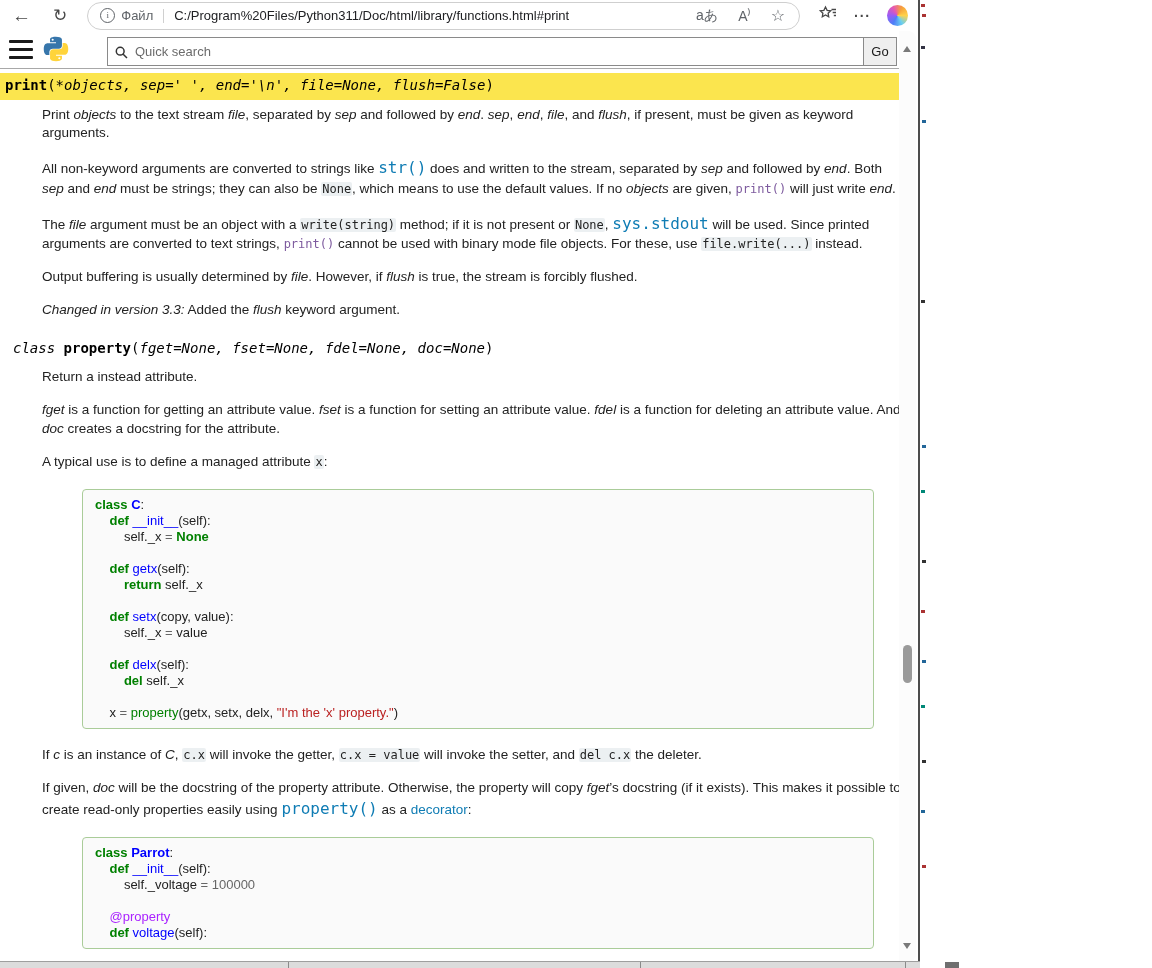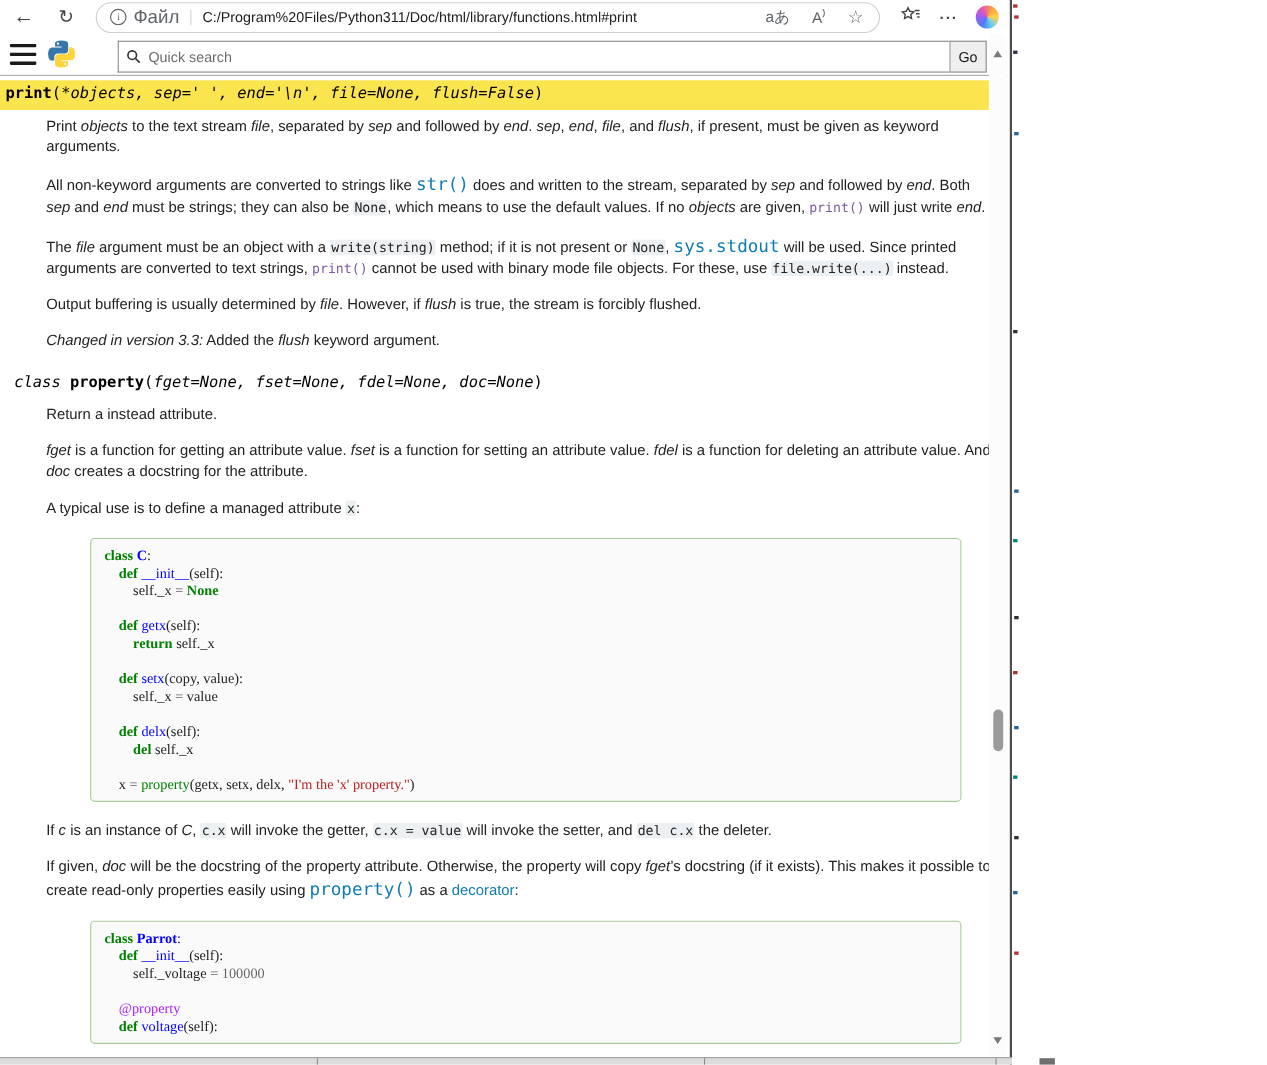--- a/index.html
+++ b/index.html
@@ -11,21 +11,21 @@
   .window-edge{position:absolute;left:918px;top:0;width:2px;height:968px;background:#4d4d4d;}
   .speck{position:absolute;width:4px;height:3px;}
 
   
   .toolbar{position:absolute;left:0;top:0;width:920px;height:31px;display:flex;align-items:center;background:#fff;}
   .tb-icon{color:#474747;font-size:17px;line-height:1;cursor:default;flex:0 0 auto;}
   .tb-back{margin-left:12px;font-size:19px;}
   .tb-refresh{margin-left:22px;font-size:17px;}
   .addr-pill{flex:1 1 auto;height:26px;margin:0 18px 0 20px;border:1px solid #cfcfcf;border-radius:14px;display:flex;align-items:center;background:#fff;min-width:0;}
   .info-icon{width:13px;height:13px;border:1px solid #5f6368;border-radius:50%;font-size:9px;line-height:13px;text-align:center;color:#5f6368;margin-left:12px;flex:0 0 auto;font-family:"Liberation Serif",serif;}
-  .site-label{color:#5f6368;font-size:17px;margin-left:6px;flex:0 0 auto;}
+  .site-label{color:#5f6368;font-size:13px;margin-left:6px;flex:0 0 auto;}
   .addr-sep{width:1px;height:14px;background:#d0d0d0;margin:0 10px;flex:0 0 auto;}
   .url-text{font-size:13px;color:#202124;white-space:nowrap;overflow:hidden;flex:1 1 auto;}
   .pill-icon{color:#5f6368;font-size:14px;margin-right:20px;flex:0 0 auto;white-space:nowrap;}
   .pill-icon.star{font-size:16px;margin-right:14px;}
   .collections-icon{margin-right:16px;}
   .dots-icon{letter-spacing:1px;font-weight:bold;font-size:14px;margin-right:16px;color:#474747;}
   .copilot-icon{width:21px;height:21px;border-radius:50%;margin-right:12px;background:conic-gradient(from 210deg,#4e7df7,#9a5cf5,#e557b4,#f7a23b,#ffd24a,#6ad0f0,#4e7df7);flex:0 0 auto;}
 
   
   .page-area{position:absolute;left:0;top:31px;width:916px;height:931px;background:#fff;border-radius:0 8px 8px 0;overflow:hidden;}
@@ -50,21 +50,21 @@
   .seg-sig-param,.seg-sig-prefix{font-style:italic;}
   dl,dd{margin:0;}
   dd{margin:6px 12px 0 42px;}
   dd p{margin:0 0 14px 0;}
   .seg-em{font-style:italic;}
   .seg-code{font-family:"DejaVu Sans Mono","Liberation Mono",monospace;font-size:12px;background:#ecf0f2;padding:0 1px;border-radius:2px;}
   .seg-codelink{font-family:"DejaVu Sans Mono","Liberation Mono",monospace;font-size:16px;color:var(--link,#0f7cb4);cursor:pointer;}
   .seg-codelink-visited{font-family:"DejaVu Sans Mono","Liberation Mono",monospace;font-size:12px;color:var(--link-visited,#7d5a9e);cursor:pointer;}
   .seg-link{color:var(--link,#0f7cb4);cursor:pointer;}
 
-  .codeblock{margin:17px 30px 17px 40px;background:#fafafa;border:1px solid #aacc99;border-radius:4px;padding:7px 12px;font-family:Liberation Serif, serif;font-size:13px;line-height:16px;color:#222;overflow:hidden;}
+  .codeblock{margin:17px 30px 17px 40px;background:#fafafa;border:1px solid #aacc99;border-radius:4px;padding:7px 12px;font-family:Liberation Sans, sans-serif;font-size:13px;line-height:16px;color:#222;overflow:hidden;}
   .codeblock-2{margin-bottom:0;}
   .code-line{white-space:pre;}
   .tok-kw{color:var(--kw,#008000);font-weight:bold;}
   .tok-kc{color:var(--kw,#008000);font-weight:bold;}
   .tok-nc{color:var(--name,#0000ff);font-weight:bold;}
   .tok-nf{color:var(--name,#0000ff);}
   .tok-nb{color:var(--kw,#008000);}
   .tok-s{color:var(--str,#ba2121);}
   .tok-o{color:#666;}
   .tok-m{color:#666;}

